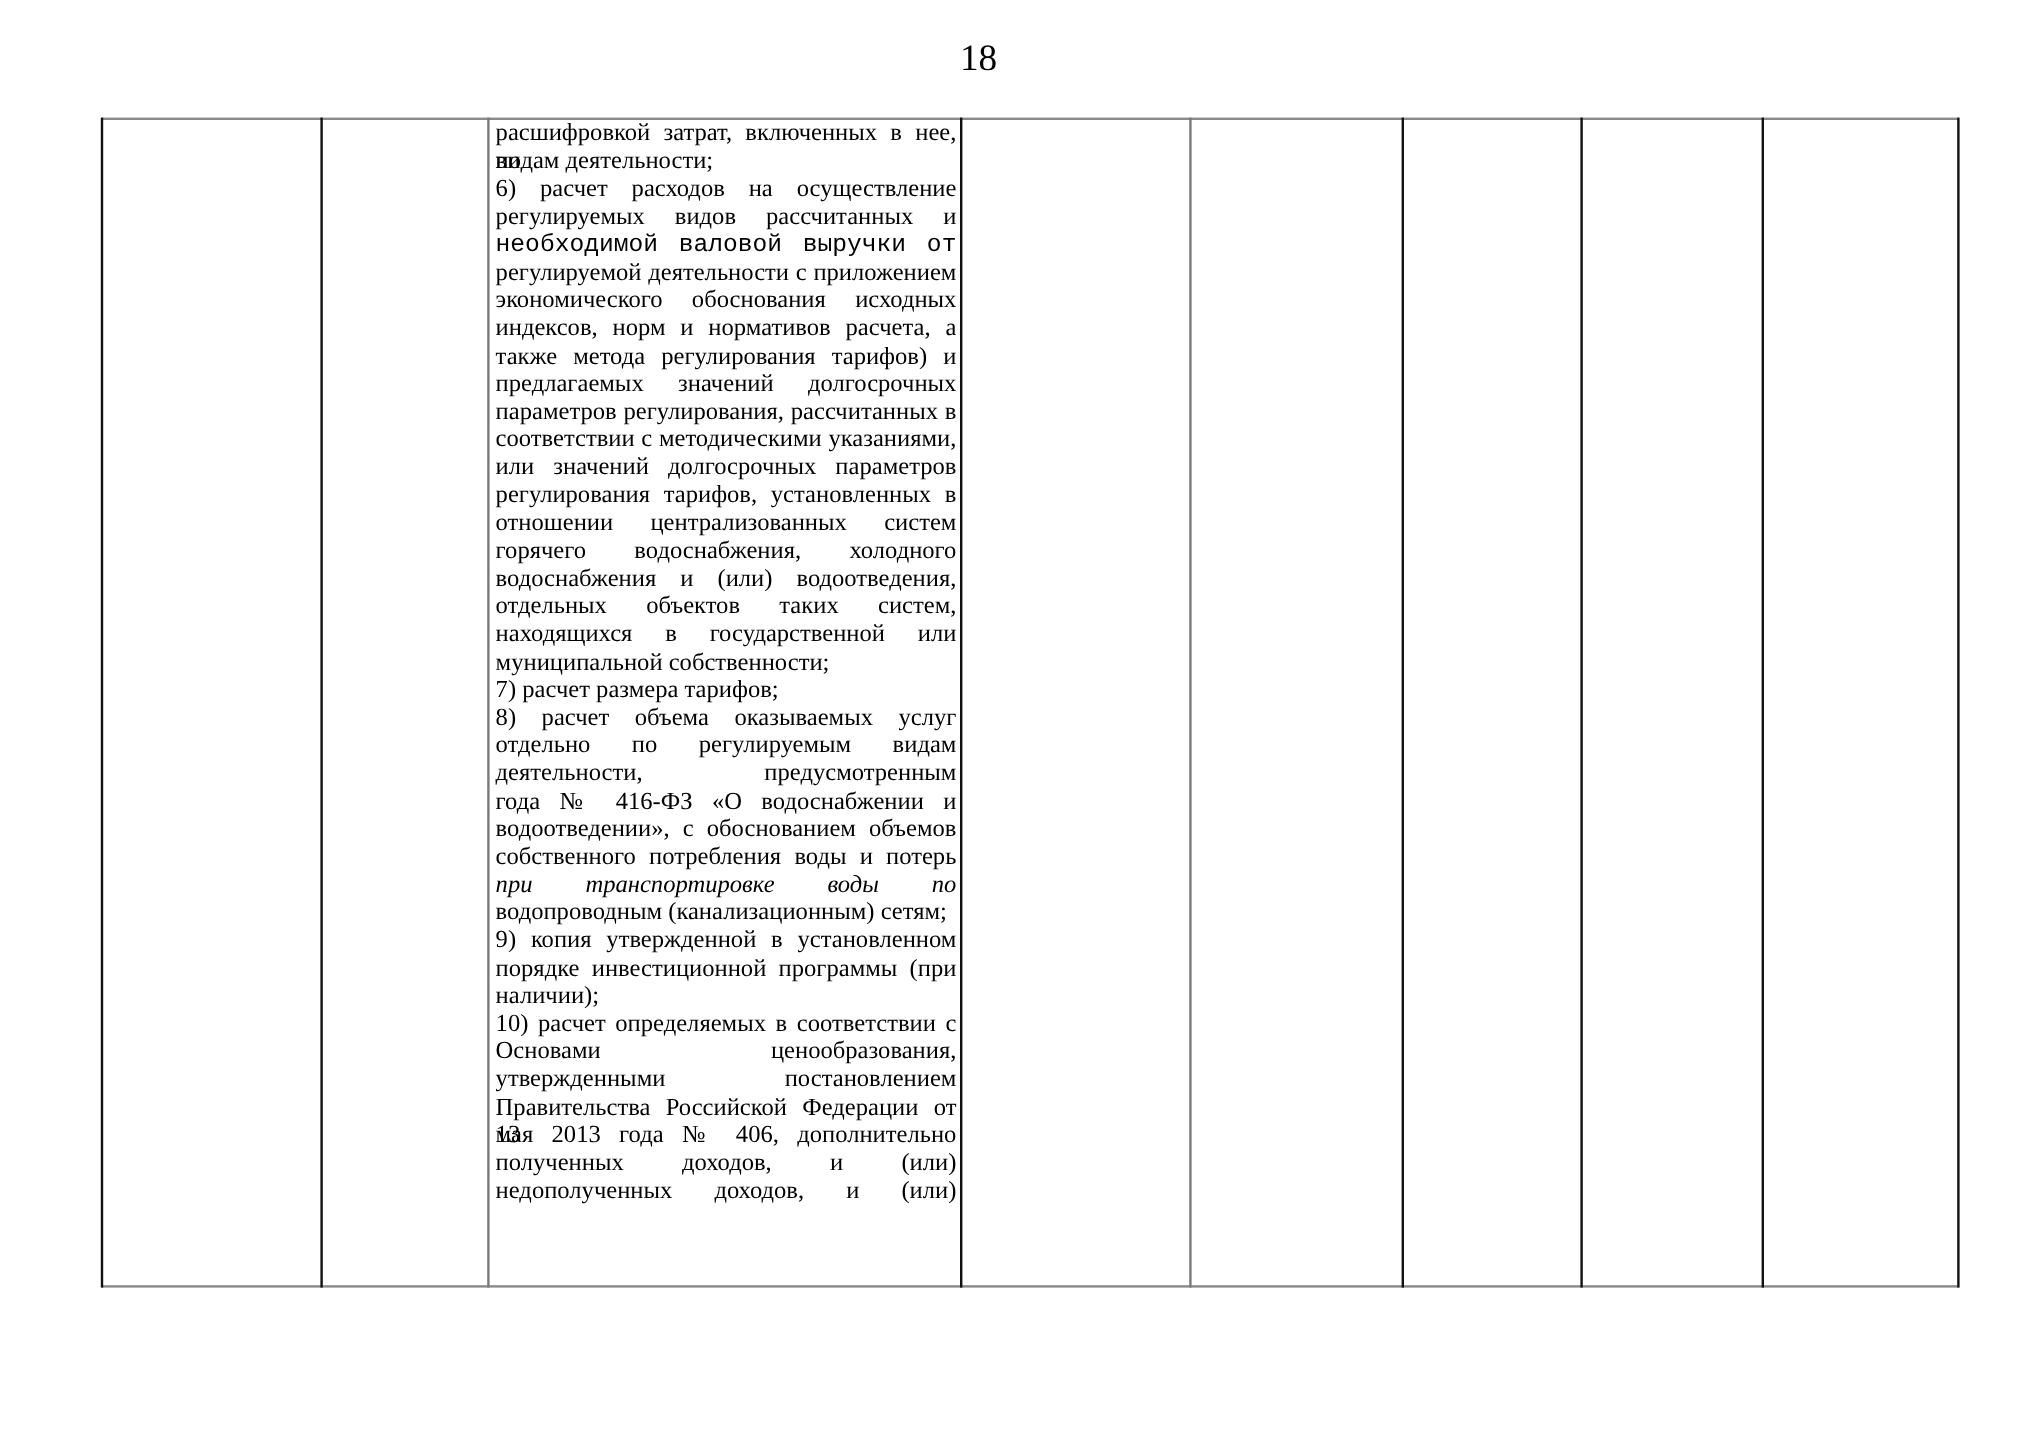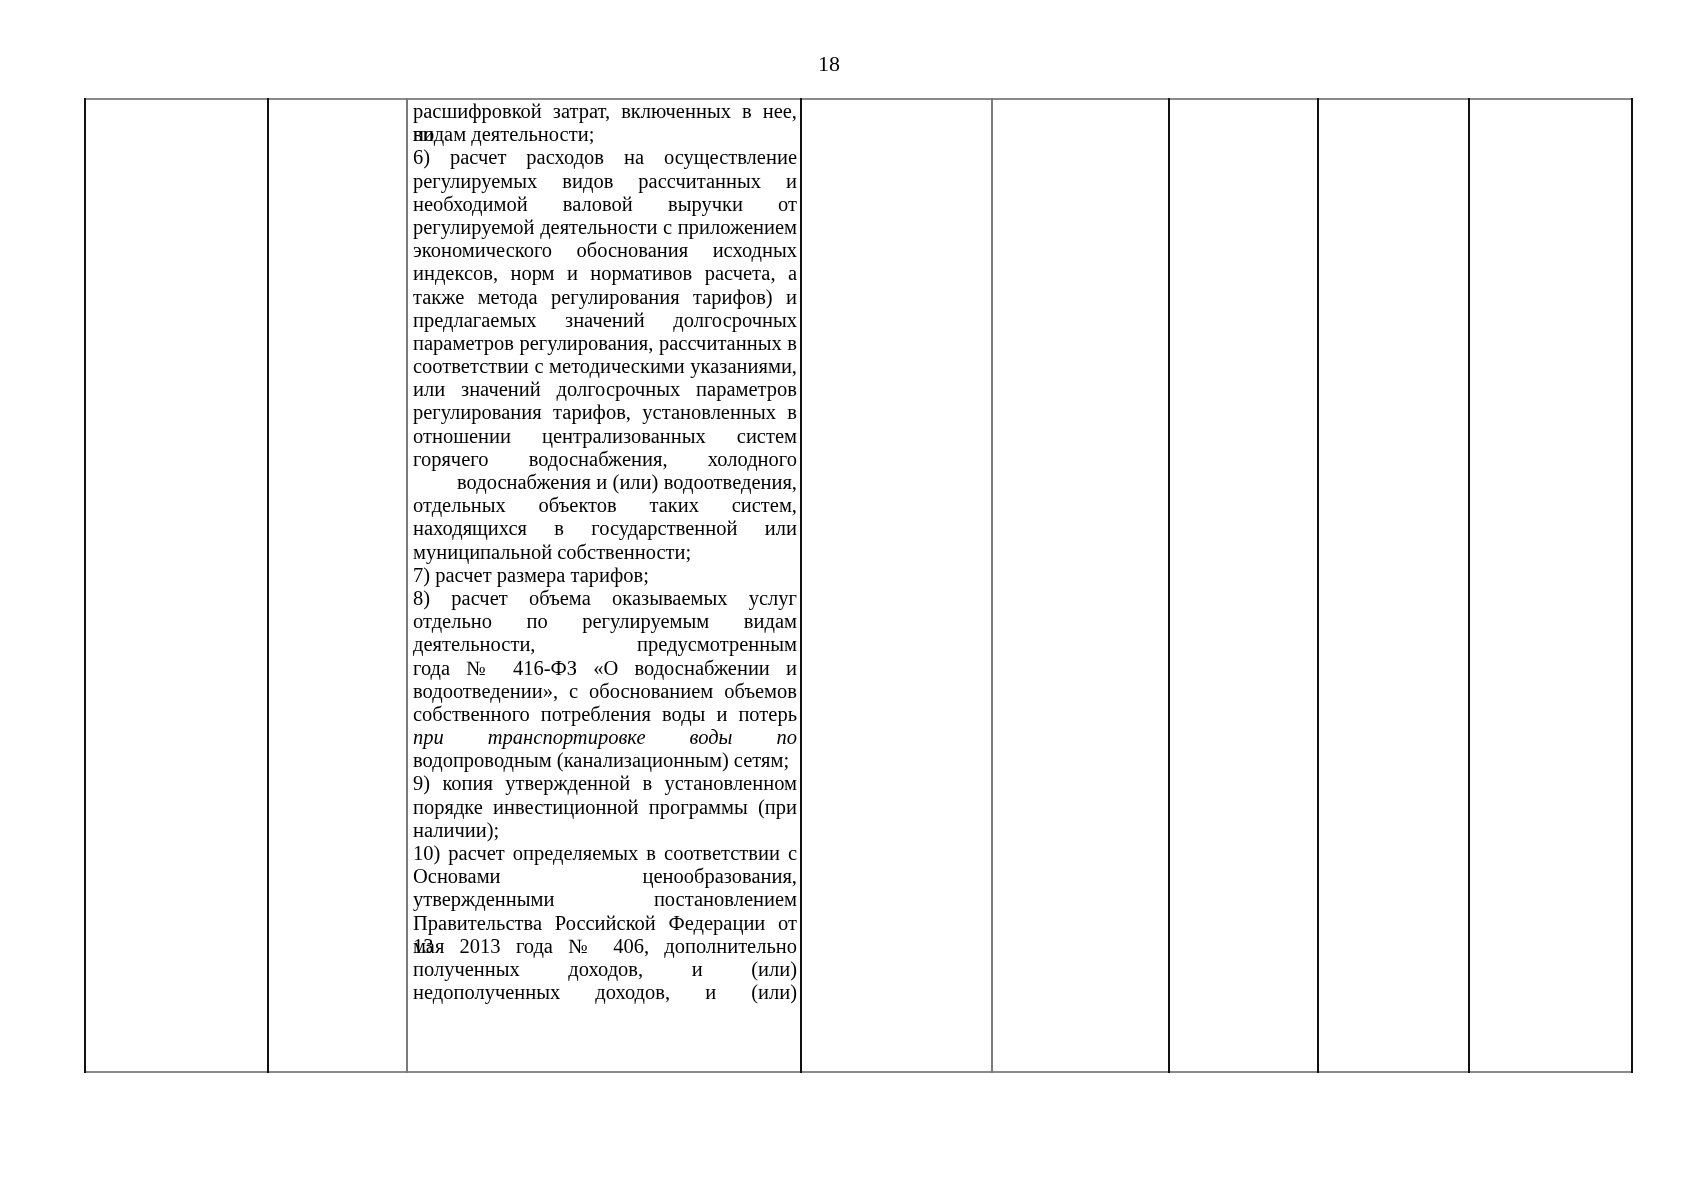--- a/index.html
+++ b/index.html
@@ -1,19 +1,19 @@
 <!DOCTYPE html>
 <html><head>
 <meta charset="utf-8">
 <style>
   html, body { margin:0; padding:0; background:#ffffff; }
   body { width:1698px; height:1200px; position:relative; overflow:hidden;
          font-family:"Liberation Serif", "DejaVu Serif", serif; color:#000; }
-  .page-number { position:absolute; left:800px; top:50px; width:40px; text-align:right;
-                 font-size:22px; line-height:28px; }
+  .page-number { position:absolute; left:800px; top:34px; width:40px; text-align:left;
+                 font-size:31px; line-height:28px; }
   .table-frame { position:absolute; left:85px; top:98px; width:1547px; height:975px;
                  border-top:2px solid #8a8a8a; border-bottom:2px solid #8a8a8a; box-sizing:border-box; }
   .vline { position:absolute; top:98px; height:975px; width:2px; background:#111; }
   .vline.gray { background:#7a7a7a; }
   .cell-text { position:absolute; left:413px; top:100px; width:384px; font-size:20.5px; }
   .ln { display:block; height:23.2px; line-height:23.2px; text-align:justify; text-align-last:justify;
         white-space:nowrap; overflow:visible; }
   .ln.last { text-align-last:left; }
 </style>
 </head>
@@ -30,33 +30,33 @@
 <div class="vline" style="left:1168px"></div>
 <div class="vline" style="left:1317px"></div>
 <div class="vline" style="left:1468px"></div>
 <div class="vline" style="left:1631px"></div>
 
 <div class="cell-text" id="col3">
     <div class="ln" style="white-space: normal;">расшифровкой затрат, включенных в нее, по</div>
     <div class="ln last" style="white-space: normal;">видам деятельности;</div>
     <div class="ln" style="white-space: normal;">6) расчет расходов на осуществление</div>
     <div class="ln" style="white-space: normal;">регулируемых видов рассчитанных и</div>
-    <div class="ln" style="white-space: normal;">необходимой валовой выручки от</div>
+    <div class="ln" style="white-space: normal; font-family: Liberation Mono, monospace;">необходимой валовой выручки от</div>
     <div class="ln" style="white-space: normal;">регулируемой деятельности с приложением</div>
     <div class="ln" style="white-space: normal;">экономического обоснования исходных</div>
     <div class="ln" style="white-space: normal;">индексов, норм и нормативов расчета, а</div>
     <div class="ln" style="white-space: normal;">также метода регулирования тарифов) и</div>
     <div class="ln" style="white-space: normal;">предлагаемых значений долгосрочных</div>
     <div class="ln" style="white-space: normal;">параметров регулирования, рассчитанных в</div>
     <div class="ln" style="white-space: normal;">соответствии с методическими указаниями,</div>
     <div class="ln" style="white-space: normal;">или значений долгосрочных параметров</div>
     <div class="ln" style="white-space: normal;">регулирования тарифов, установленных в</div>
     <div class="ln" style="white-space: normal;">отношении централизованных систем</div>
     <div class="ln" style="white-space: normal;">горячего водоснабжения, холодного</div>
-    <div class="ln" style="white-space: normal; margin-left: 44px;">водоснабжения и (или) водоотведения,</div>
+    <div class="ln" style="white-space: normal;">водоснабжения и (или) водоотведения,</div>
     <div class="ln" style="white-space: normal;">отдельных объектов таких систем,</div>
     <div class="ln" style="white-space: normal;">находящихся в государственной или</div>
     <div class="ln last" style="white-space: normal;">муниципальной собственности;</div>
     <div class="ln last" style="white-space: normal;">7) расчет размера тарифов;</div>
     <div class="ln" style="white-space: normal;">8) расчет объема оказываемых услуг</div>
     <div class="ln" style="white-space: normal;">отдельно по регулируемым видам</div>
     <div class="ln" style="white-space: normal;">деятельности, предусмотренным</div>
     <div class="ln" style="white-space: normal;">года № 416-ФЗ «О водоснабжении и</div>
     <div class="ln" style="white-space: normal;">водоотведении», с обоснованием объемов</div>
     <div class="ln" style="white-space: normal;">собственного потребления воды и потерь</div>

